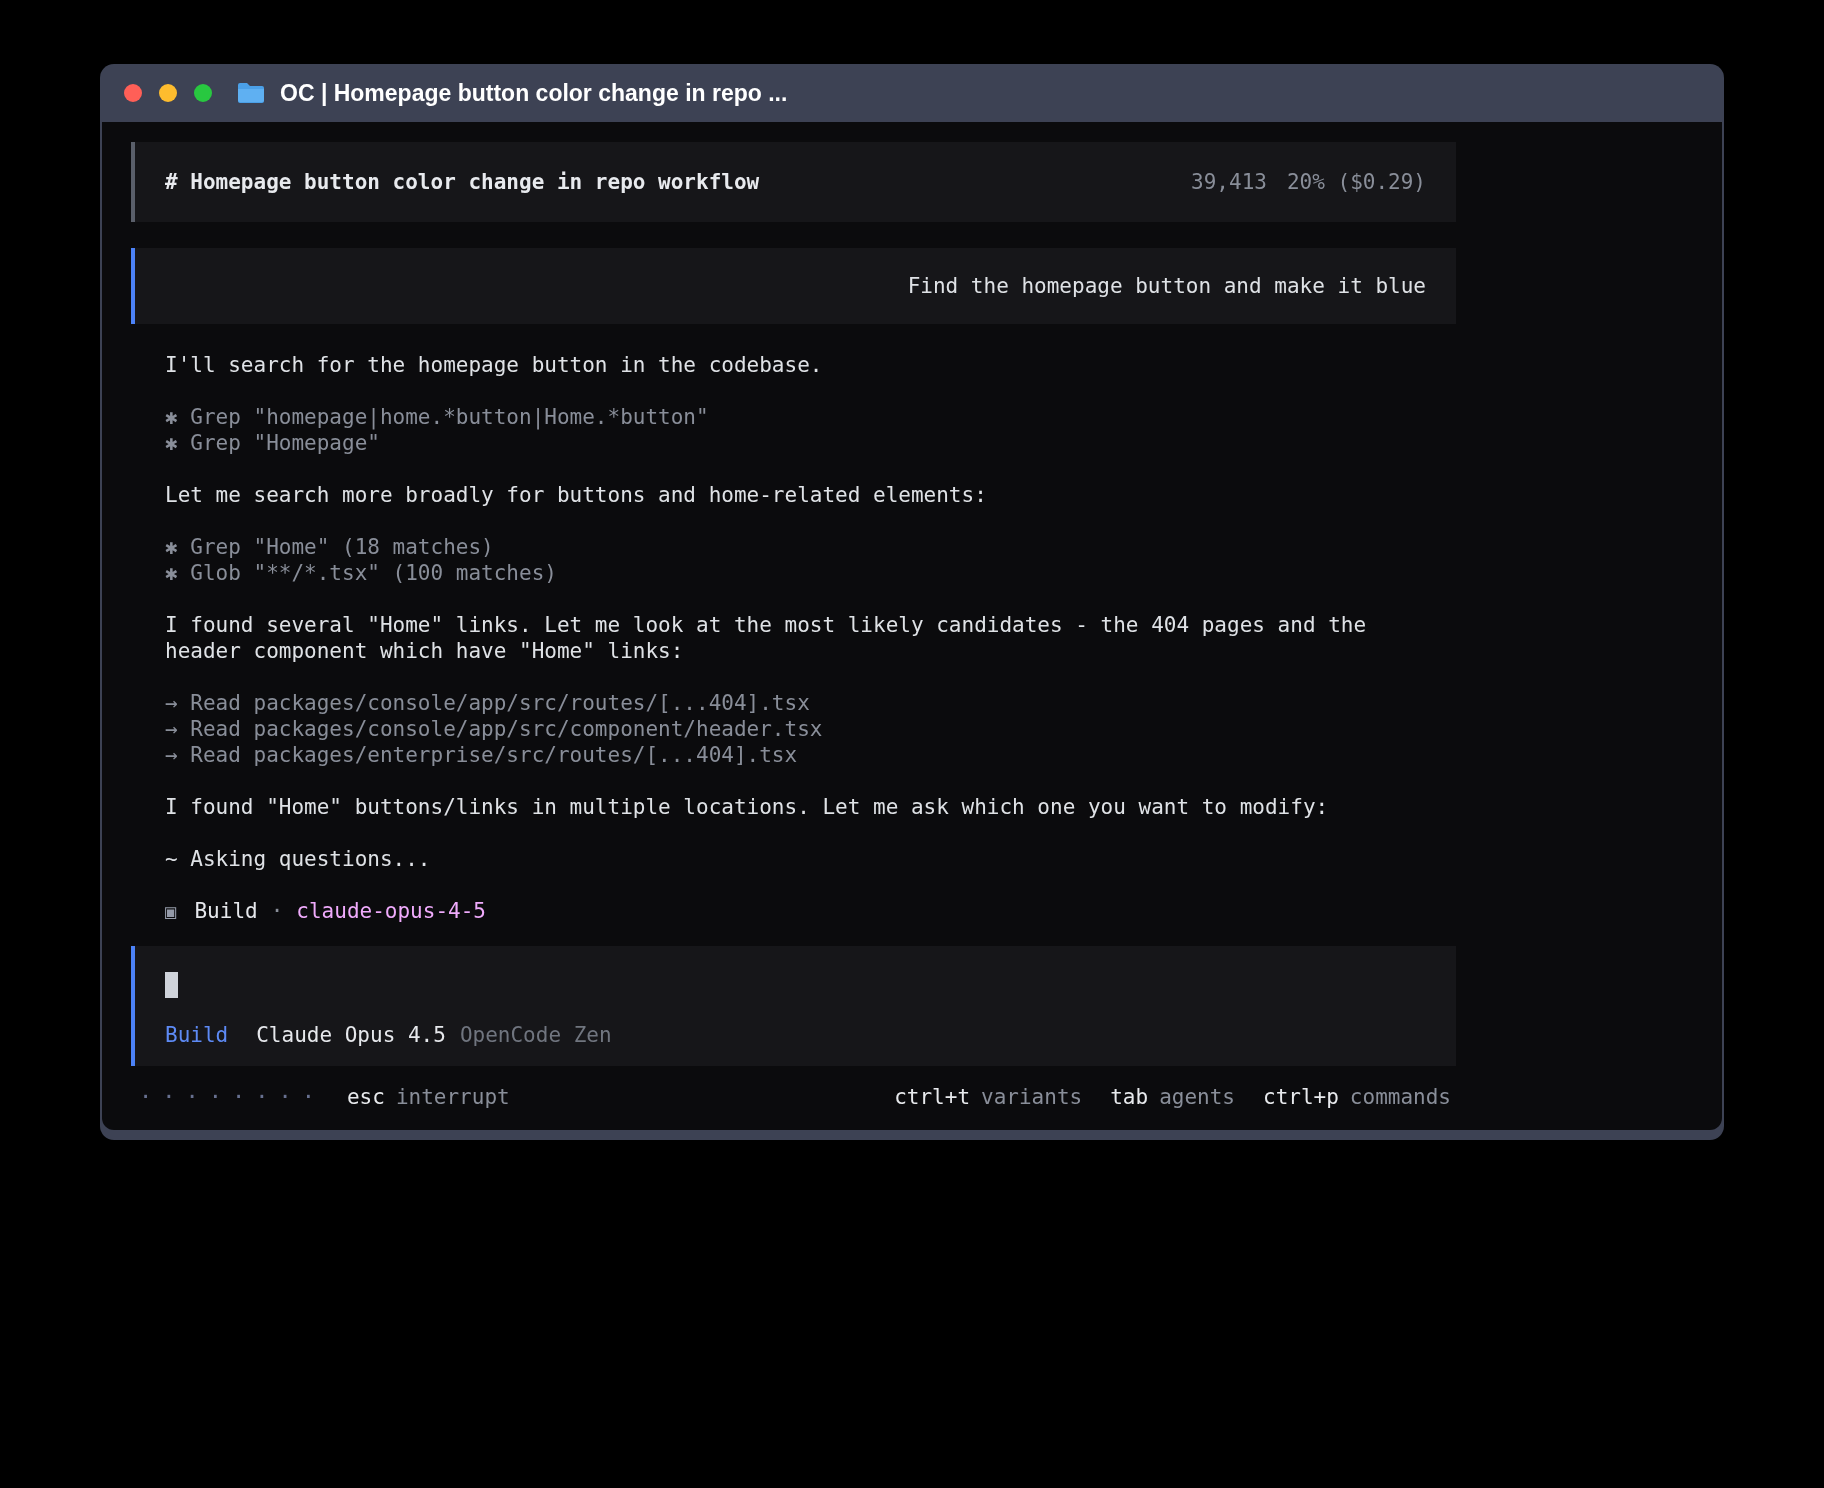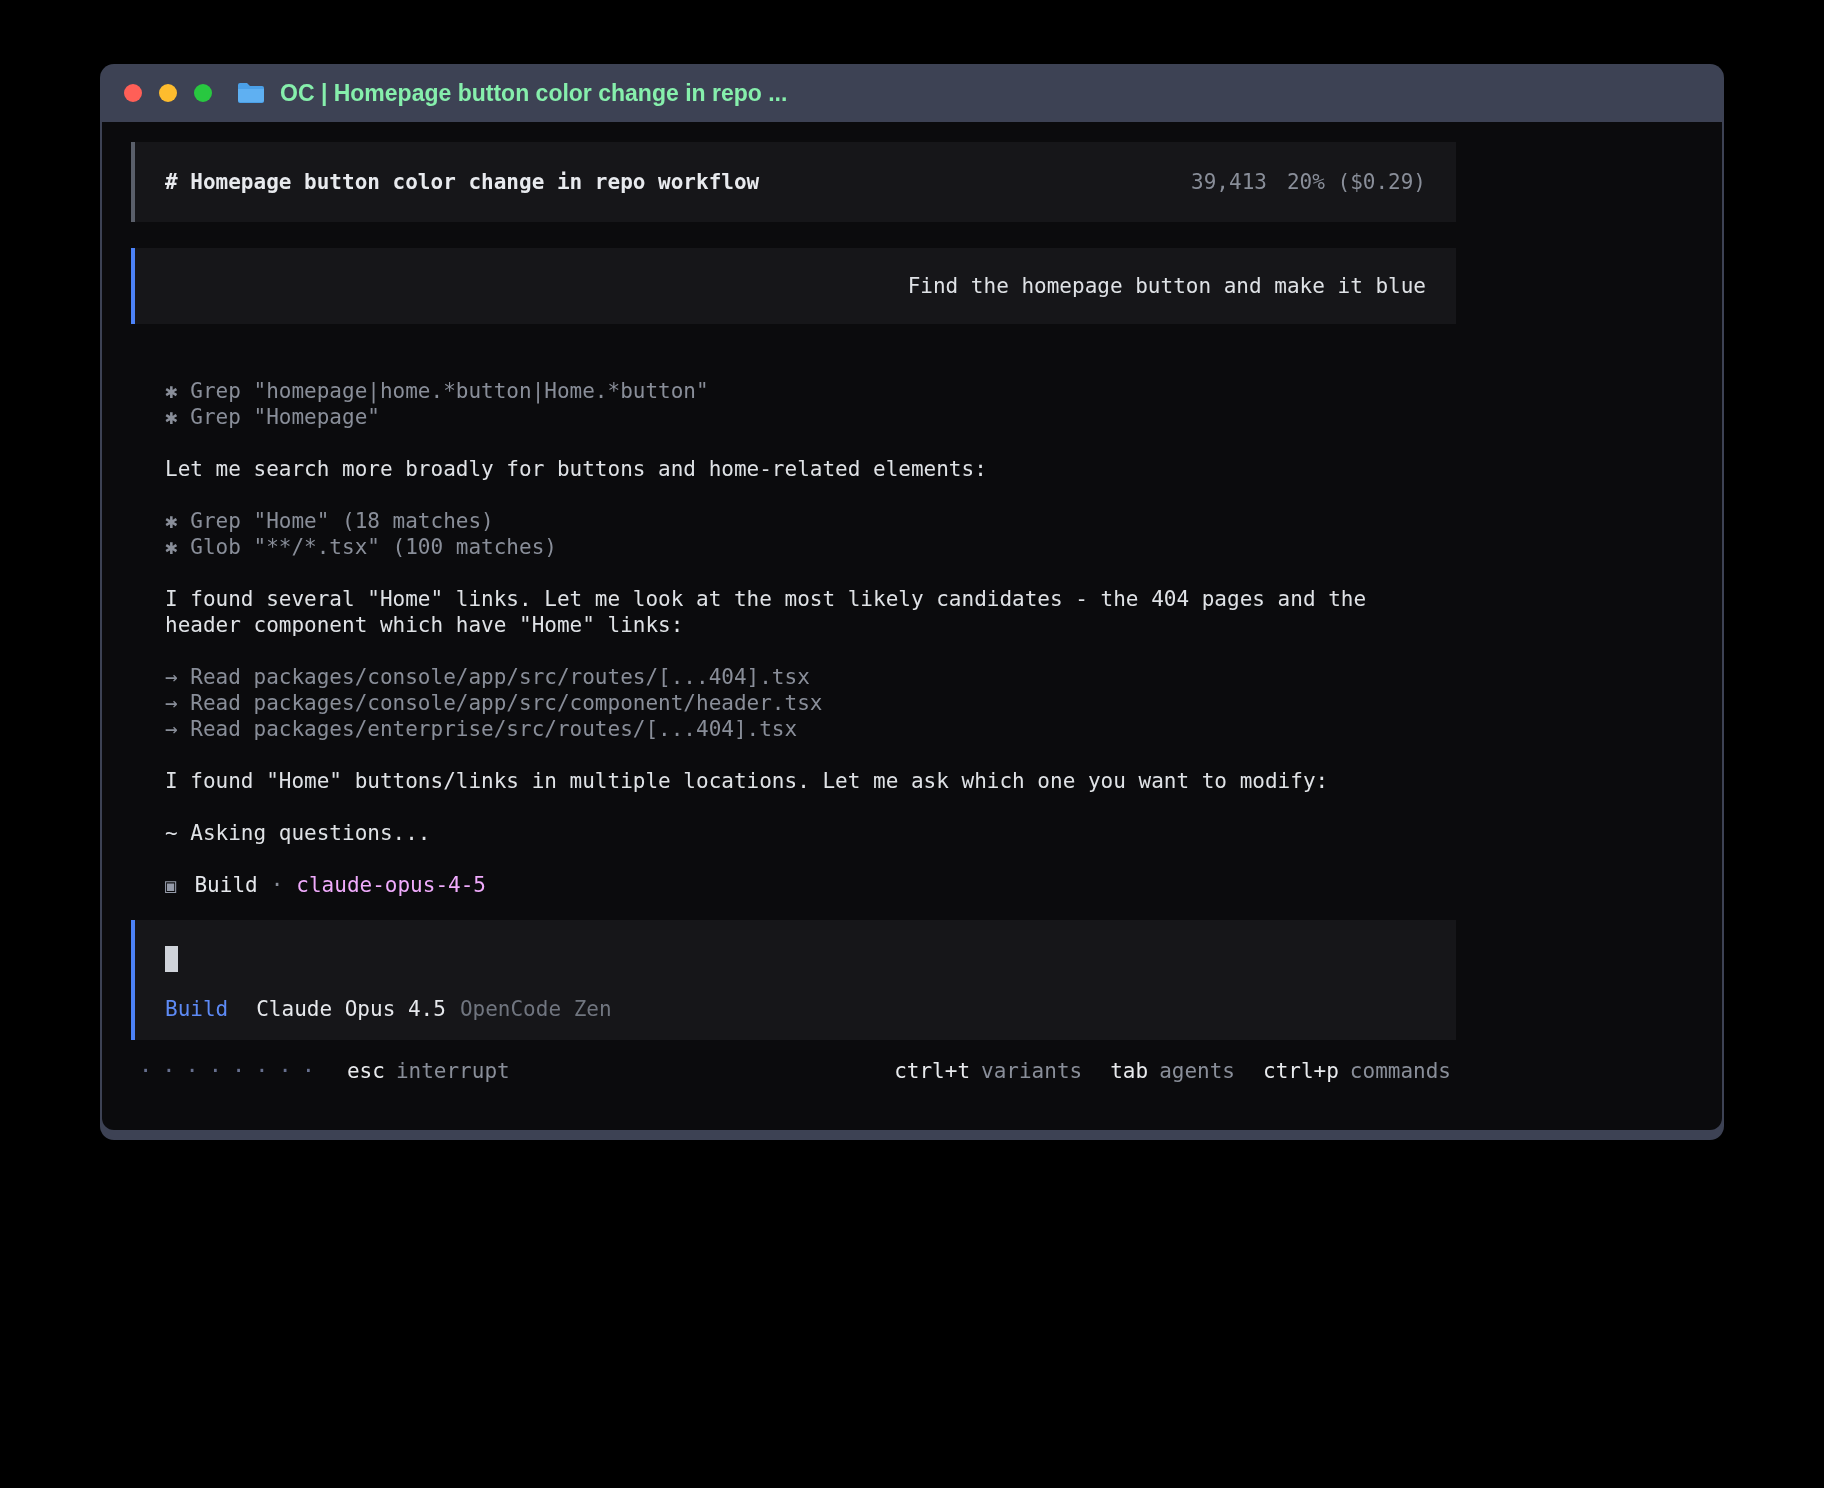--- a/index.html
+++ b/index.html
@@ -14,21 +14,21 @@
     background:#3d4254;border-radius:14px;
     box-shadow:0 24px 60px rgba(0,0,0,0.6);
   }
   .titlebar{
     height:58px;display:flex;align-items:center;padding:0 24px;
   }
   .lights{display:flex;align-items:center;gap:17px;margin-right:24px;}
   .light{width:18px;height:18px;border-radius:50%;}
   .titlebar-title{
     font-family:"Liberation Sans",sans-serif;font-size:23px;font-weight:700;
-    color:#86efac;margin-left:14px;white-space:nowrap;
+    color:#ffffff;margin-left:14px;white-space:nowrap;
   }
   .terminal{
     position:absolute;left:2px;right:2px;top:58px;bottom:10px;
     background:#0b0b0d;border-radius:0 0 12px 12px;
     font-family:"DejaVu Sans Mono","Liberation Mono",monospace;
     font-size:21px;line-height:26px;color:#dfe2e6;
     padding-top:20px;overflow:hidden;
   }
   .column{margin-left:29px;width:1325px;box-sizing:border-box;}
   .block{background:#161619;box-sizing:border-box;justify-content:flex-end;}
@@ -101,20 +101,21 @@
           <span>39,413</span>
           <span>20% ($0.29)</span>
         </span>
       </div>
 
       <div class="block user-block">
         <span>Find the homepage button and make it blue</span>
       </div>
 
       <div class="transcript">
+        <div class="line">I'll search for the homepage button in the codebase.</div>
         <div class="gap"></div>
         <div class="line t-gray">✱ Grep "homepage|home.*button|Home.*button"</div>
         <div class="line t-gray">✱ Grep "Homepage"</div>
         <div class="gap"></div>
         <div class="line">Let me search more broadly for buttons and home-related elements:</div>
         <div class="gap"></div>
         <div class="line t-gray">✱ Grep "Home" (18 matches)</div>
         <div class="line t-gray">✱ Glob "**/*.tsx" (100 matches)</div>
         <div class="gap"></div>
         <div class="line">I found several "Home" links. Let me look at the most likely candidates - the 404 pages and the header component which have "Home" links:</div>

